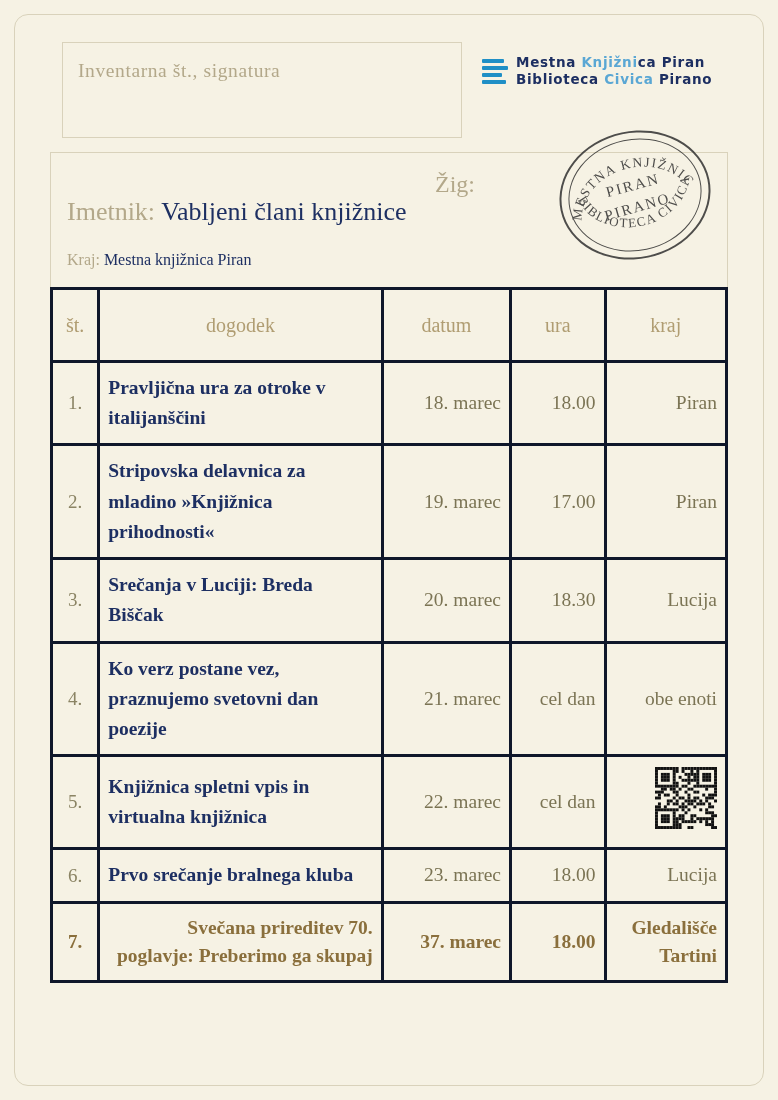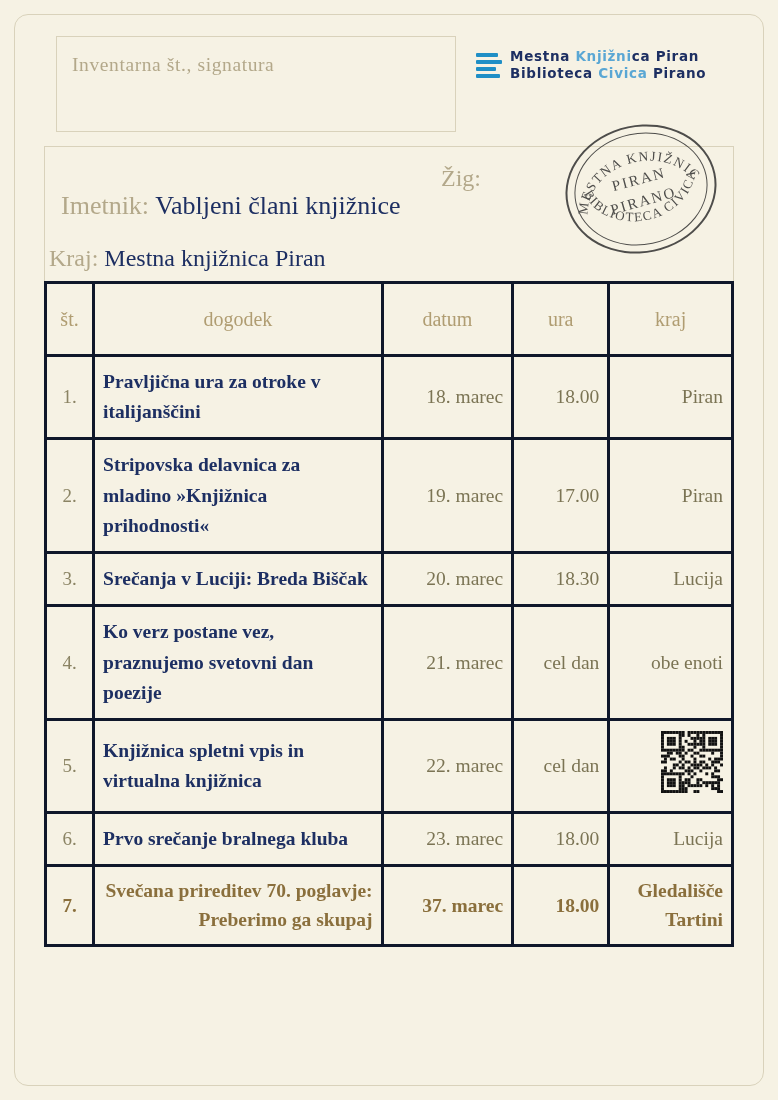--- a/index.html
+++ b/index.html
@@ -12,21 +12,21 @@
     background: #f6f2e4;
     font-family: "Liberation Serif", serif;
     color: #1d2f62;
     overflow: hidden;
   }
   .page {
     position: relative;
     width: 778px;
     height: 1100px;
     box-sizing: border-box;
-    padding: 18px;
+    padding: 24px;
     border-radius: 32px;
   }
   .frame {
     position: absolute;
     left: 14px;
     top: 14px;
     right: 14px;
     bottom: 14px;
     border: 1px solid #d9d2bb;
     border-radius: 14px;
@@ -122,23 +122,23 @@
     color: #b3a88a;
   }
   .owner-line {
     position: absolute;
     left: 16px;
     top: 44px;
     font-size: 26px;
   }
   .place-line {
     position: absolute;
-    left: 4px;
+    left: 16px;
     top: 98px;
-    font-size: 24px;
+    font-size: 16px;
   }
   .lbl { color: #b3a88a; }
   .val { color: #1d2f62; }
 
   
   .stamp {
     position: absolute;
     right: 16px;
     top: -22px;
     width: 152px;

